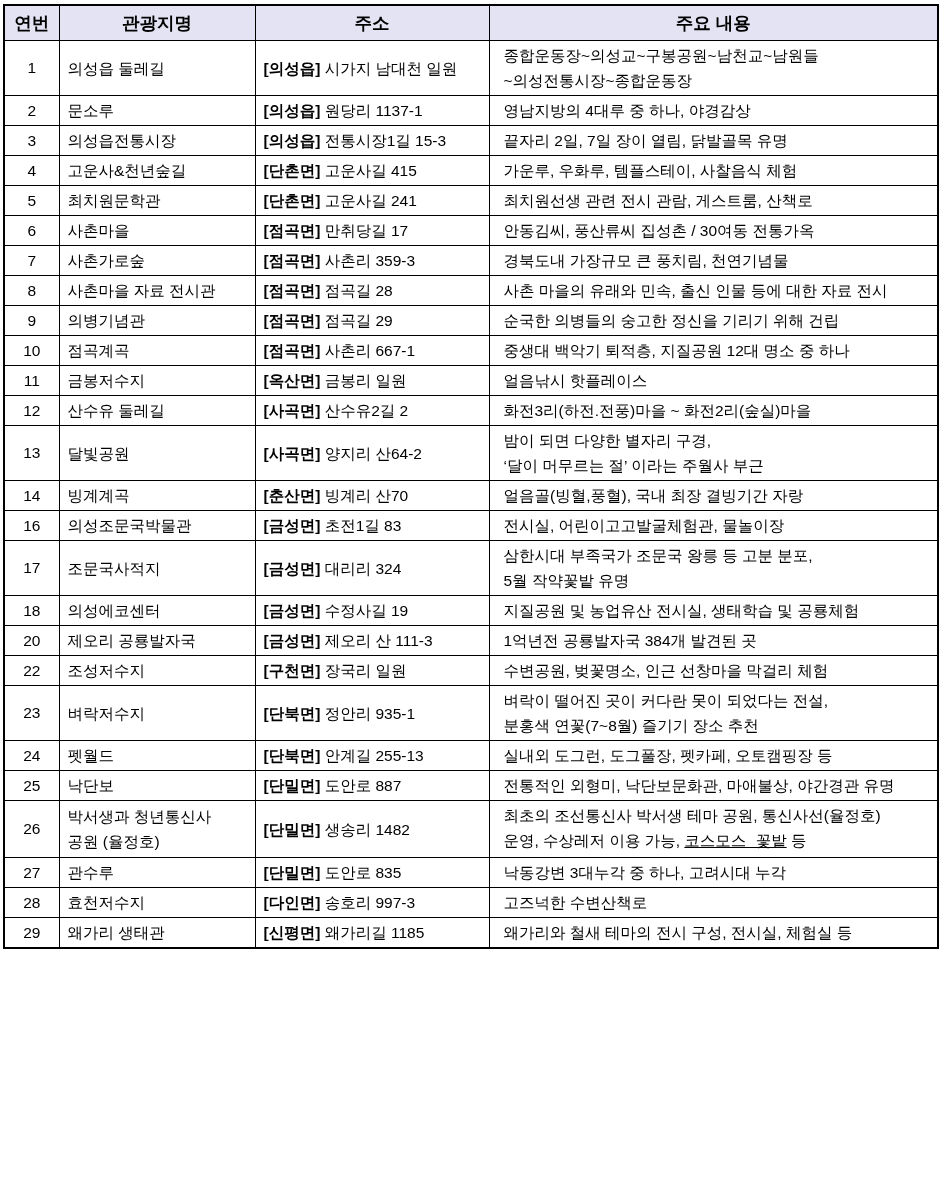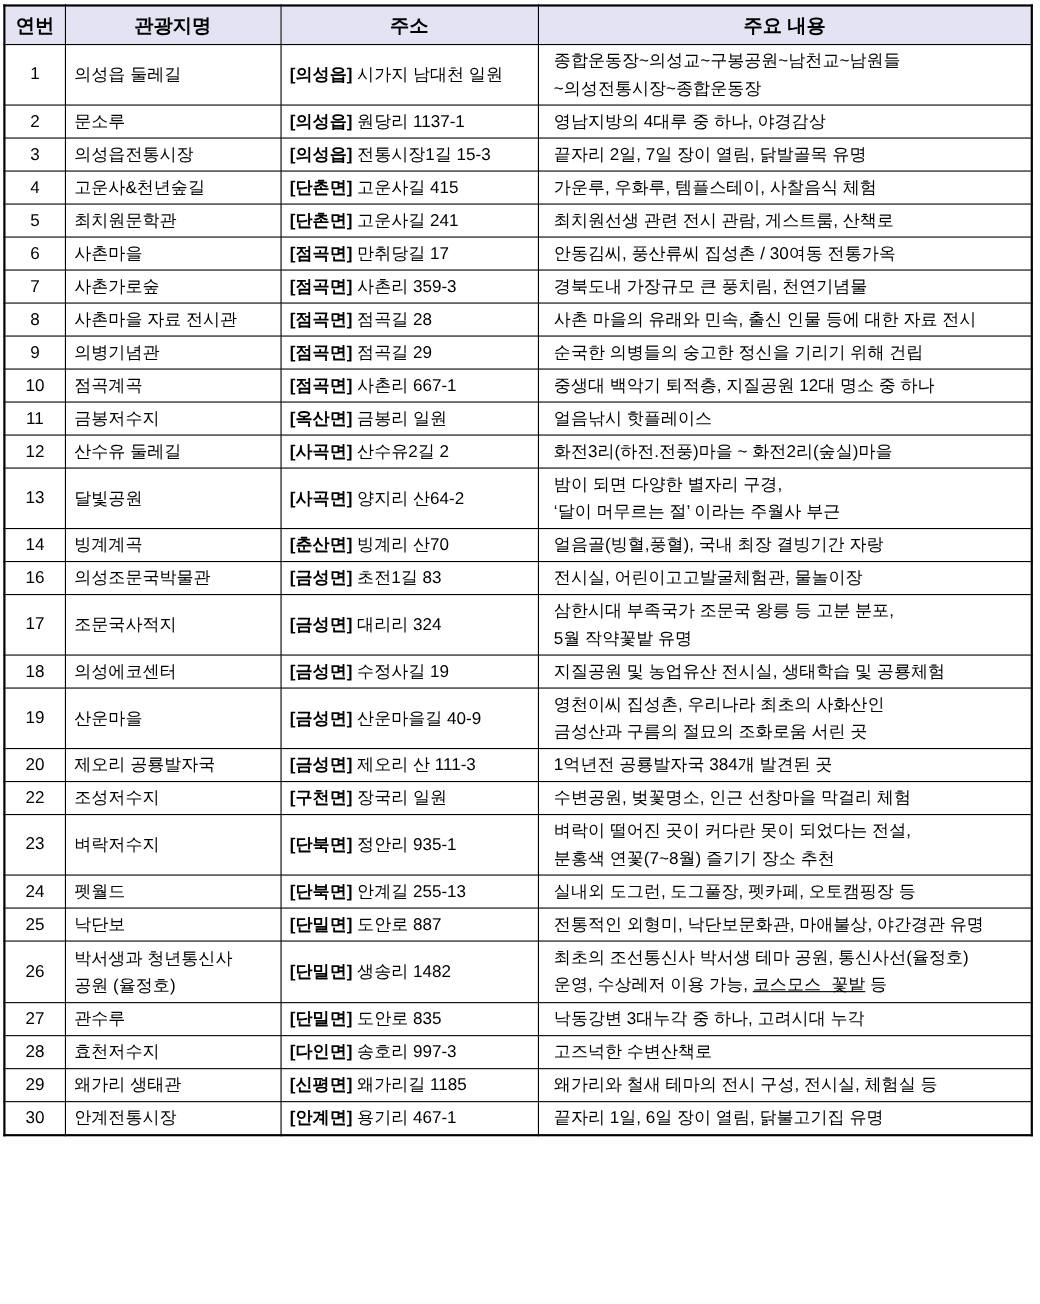--- a/index.html
+++ b/index.html
@@ -255,33 +255,20 @@
             <span class="line"><span>의성에코센터</span></span>
           </td>
     <td class="c-addr">
             <span class="line"><span class="region">[금성면]</span><span> 수정사길 19</span></span>
           </td>
     <td class="c-desc">
             <span class="line"><span>지질공원 및 농업유산 전시실, 생태학습 및 공룡체험</span></span>
           </td>
   </tr>
 
-  <tr>
-    <td class="c-no">19</td>
-    <td class="c-name">
-            <span class="line"><span>산운마을</span></span>
-          </td>
-    <td class="c-addr">
-            <span class="line"><span class="region">[금성면]</span><span> 산운마을길 40-9</span></span>
-          </td>
-    <td class="c-desc">
-            <span class="line"><span>영천이씨 집성촌, 우리나라 최초의 사화산인</span></span>
-            <span class="line"><span>금성산과 구름의 절묘의 조화로움 서린 곳</span></span>
-          </td>
-  </tr>
 
   <tr>
     <td class="c-no">20</td>
     <td class="c-name">
             <span class="line"><span>제오리 공룡발자국</span></span>
           </td>
     <td class="c-addr">
             <span class="line"><span class="region">[금성면]</span><span> 제오리 산 111-3</span></span>
           </td>
     <td class="c-desc">
@@ -390,27 +377,15 @@
             <span class="line"><span>왜가리 생태관</span></span>
           </td>
     <td class="c-addr">
             <span class="line"><span class="region">[신평면]</span><span> 왜가리길 1185</span></span>
           </td>
     <td class="c-desc">
             <span class="line"><span>왜가리와 철새 테마의 전시 구성, 전시실, 체험실 등</span></span>
           </td>
   </tr>
 
-  <tr>
-    <td class="c-no">30</td>
-    <td class="c-name">
-            <span class="line"><span>안계전통시장</span></span>
-          </td>
-    <td class="c-addr">
-            <span class="line"><span class="region">[안계면]</span><span> 용기리 467-1</span></span>
-          </td>
-    <td class="c-desc">
-            <span class="line"><span>끝자리 1일, 6일 장이 열림, 닭불고기집 유명</span></span>
-          </td>
-  </tr>
 </tbody>
   </table>
 </div>
 
 </body></html>

